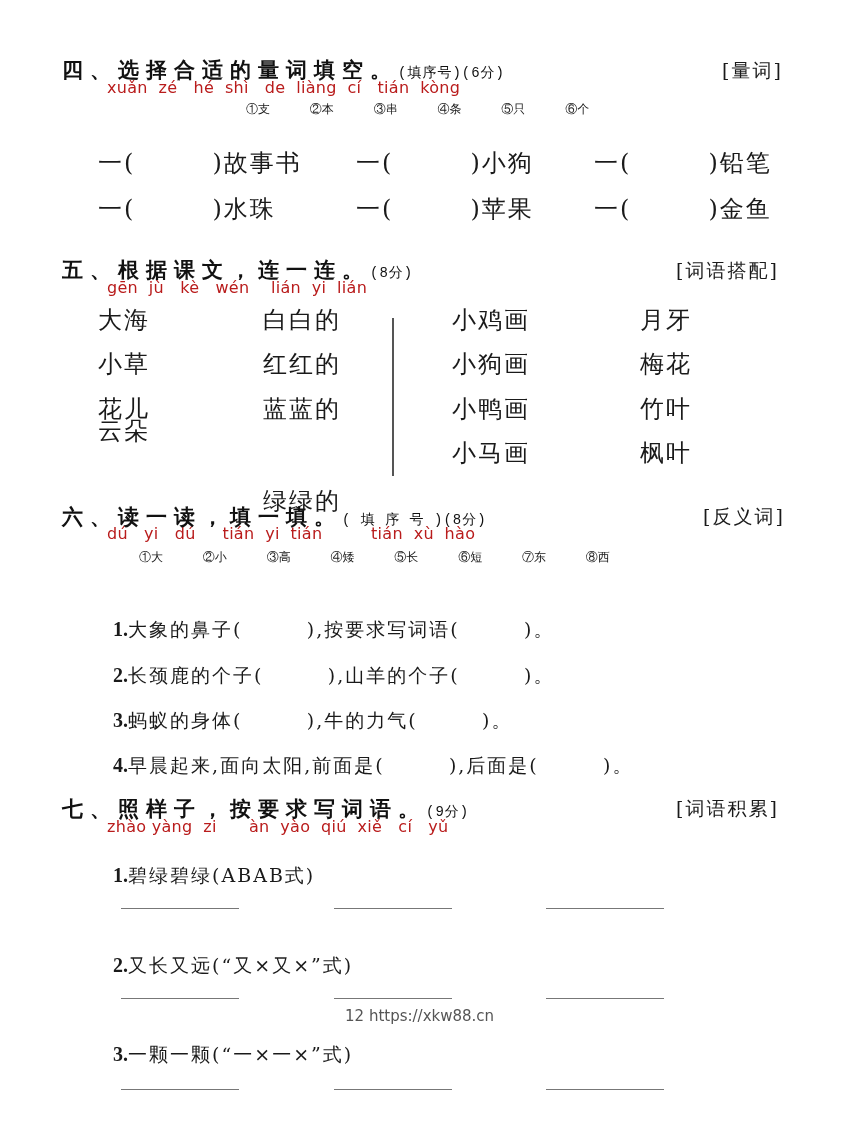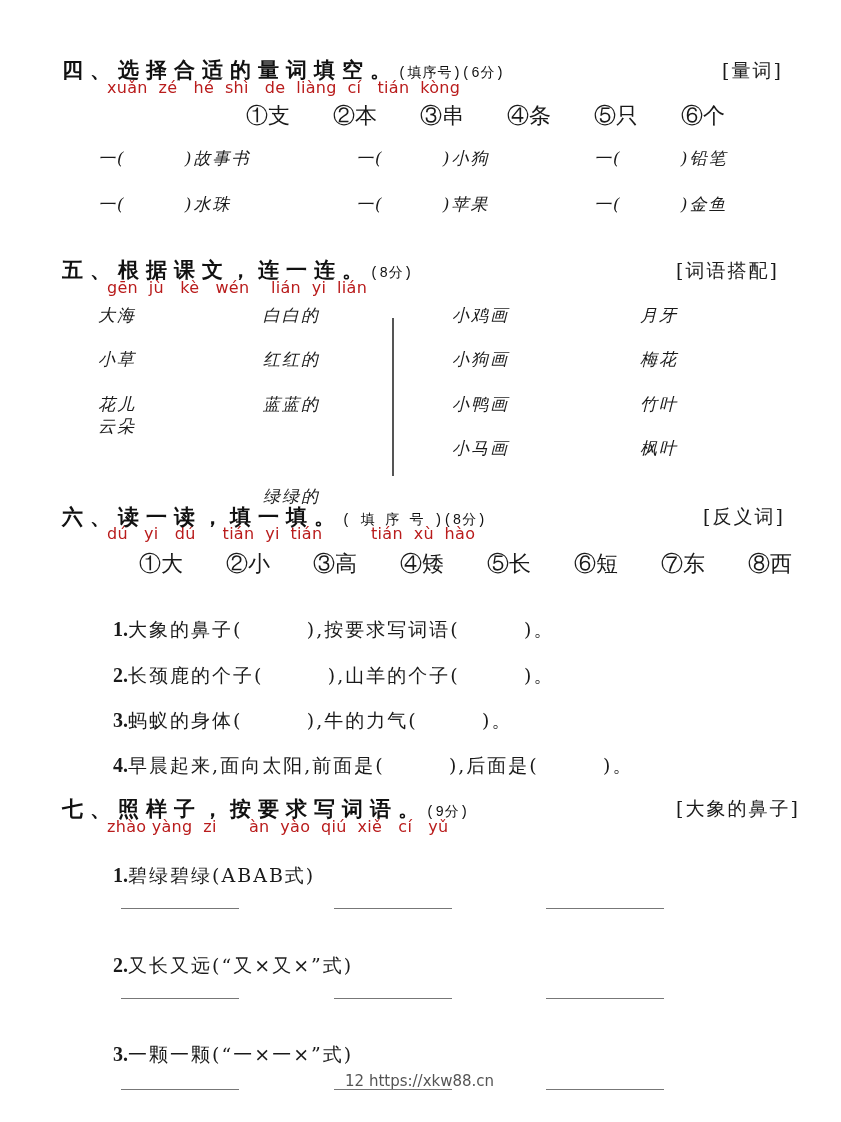--- a/index.html
+++ b/index.html
@@ -5,23 +5,23 @@
   html, body { margin: 0; padding: 0; background: #ffffff; }
   body { width: 841px; height: 1122px; position: relative; overflow: hidden;
          font-family: "DejaVu Serif", "Liberation Serif", serif; color: #1a1a1a; }
   .pinyin { position: absolute; font-family: "DejaVu Sans", "Liberation Sans", sans-serif;
             font-size: 16px; color: #b91c1c; white-space: pre; letter-spacing: 0.3px; margin-top: 42px; }
   .sec-title { position: absolute; font-family: "DejaVu Sans", "Liberation Sans", sans-serif;
                font-weight: bold; font-size: 21px; letter-spacing: 7px; white-space: nowrap; color: #111; }
   .sec-note { font-family: Liberation Mono, monospace; font-weight: normal;
               font-size: 14px; letter-spacing: 1px; }
   .tag { position: absolute; font-size: 19px; white-space: nowrap; letter-spacing: 2px; }
-  .opts { position: absolute; font-size: 22px; white-space: nowrap; word-spacing: 14px; }
+  .opts { position: absolute; font-size: 12px; white-space: nowrap; word-spacing: 14px; }
   .opt { margin-right: 22px; }
-  .cell { position: absolute; font-size: 17px; white-space: pre; letter-spacing: 2px; font-style: italic; }
+  .cell { position: absolute; font-size: 24px; white-space: pre; letter-spacing: 2px; }
   .qline { position: absolute; font-size: 19px; white-space: pre; letter-spacing: 2px; }
   .qnum { font-weight: bold; font-family: "Liberation Serif", serif; font-size: 20px; letter-spacing: 0; }
   .blank { position: absolute; height: 0; border-top: 1.5px solid #777; width: 118px; }
   .vline { position: absolute; width: 1.5px; background: #555; }
   .footer { position: absolute; font-family: "DejaVu Sans", "Liberation Sans", sans-serif;
             font-size: 15px; color: #555; white-space: nowrap; }
 </style>
 </head>
 <body>
 
@@ -99,21 +99,21 @@
   <span class="qnum">3.</span><span>蚂蚁的身体(        ),牛的力气(        )。</span>
 </div>
 <div class="qline" style="left:97px; top:731px;">
   <span class="qnum">4.</span><span>早晨起来,面向太阳,前面是(        ),后面是(        )。</span>
 </div>
 
 <div class="pinyin" style="left:107px; top:775px;">zhào yàng  zi      àn  yào  qiú  xiě   cí   yǔ</div>
 <div class="sec-title" style="left:62px; top:795px;">
   <span>七、照样子，按要求写词语。</span><span class="sec-note">(9分)</span>
 </div>
-<div class="tag" style="left:676px; top:796px;">[大象的鼻子]</div>
+<div class="tag" style="left:676px; top:796px;">[词语积累]</div>
 
 <div class="qline" style="left:97px; top:841px;">
   <span class="qnum">1.</span><span>碧绿碧绿(ABAB式)</span>
 </div>
 <div class="blank" style="left:121px; top:908px;"></div>
 <div class="blank" style="left:334px; top:908px;"></div>
 <div class="blank" style="left:546px; top:908px;"></div>
 
 <div class="qline" style="left:97px; top:931px;">
   <span class="qnum">2.</span><span>又长又远(“又×又×”式)</span>
@@ -122,16 +122,16 @@
 <div class="blank" style="left:334px; top:998px;"></div>
 <div class="blank" style="left:546px; top:998px;"></div>
 
 <div class="qline" style="left:97px; top:1020px;">
   <span class="qnum">3.</span><span>一颗一颗(“一×一×”式)</span>
 </div>
 <div class="blank" style="left:121px; top:1089px;"></div>
 <div class="blank" style="left:334px; top:1089px;"></div>
 <div class="blank" style="left:546px; top:1089px;"></div>
 
-<div class="footer" style="left:345px; top:1072px;">
+<div class="footer" style="left:345px; top:1007px;">
   <span>12</span>
   <span>https://xkw88.cn</span>
 </div>
 
 </body></html>

